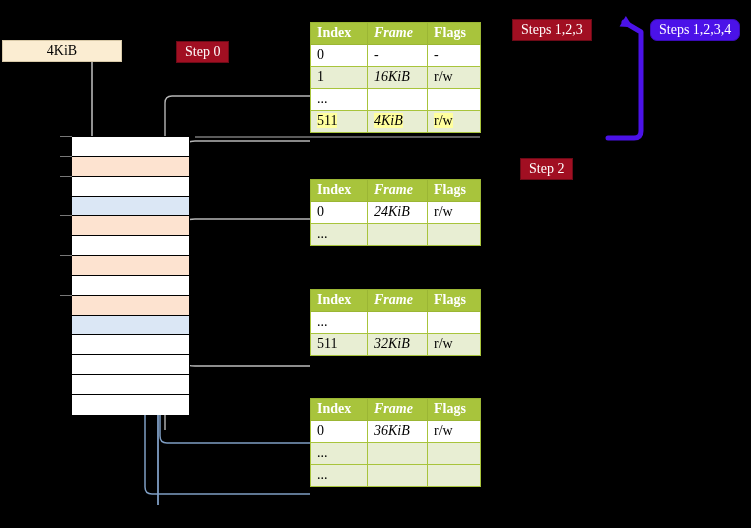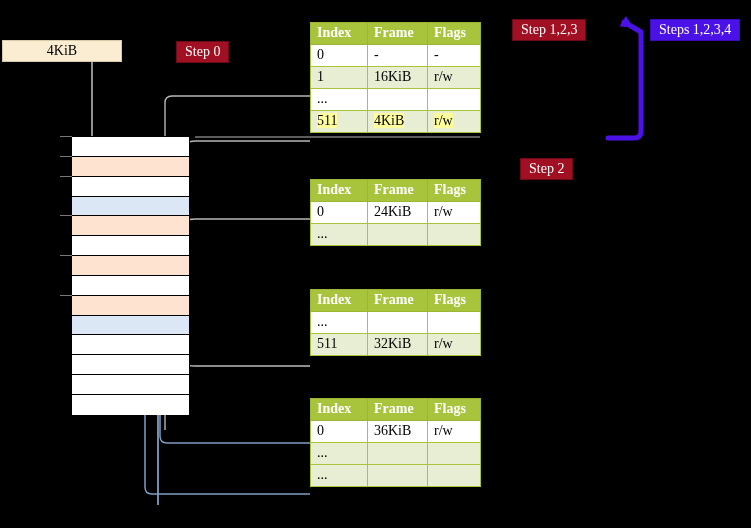--- a/index.html
+++ b/index.html
@@ -30,21 +30,21 @@
 
   
   .ptable{position:absolute;left:310px;border-collapse:collapse;
           font-family:"Liberation Serif",serif;font-size:14px;background:#fff;}
   .ptable td,.ptable th{border:1px solid #a8c43c;padding:2px 6px 3px 6px;
           text-align:left;height:19px;box-sizing:border-box;vertical-align:middle;}
   .ptable th{background:#a8c43c;color:#fff;font-weight:bold;border-color:#9bb634;}
   .ptable td{color:#000;}
   .ptable tr.alt td{background:#e8eed3;}
   .ptable .c-index{width:57px;margin-top:37px;}
-  .ptable .c-frame{width:60px;}
+  .ptable .c-frame{width:60px;font-style:italic;}
   .ptable .c-flags{width:53px;}
   .hl{background:#ffff9e;}
 
   
   svg.wires{position:absolute;left:0;top:0;width:751px;height:528px;
             pointer-events:none;overflow:visible;}
 </style>
 </head>
 <body>
 
@@ -86,23 +86,23 @@
 
     <path d="M310,494 L152,494 Q145,494 145,487 L145,414" fill="none" stroke="#7f9ec4" stroke-width="1.5"></path>
 
     <path d="M608,138 L634,138 Q641,138 641,131 L641,32 L624,22" fill="none" stroke="#4b12e8" stroke-width="5" stroke-linecap="round" stroke-linejoin="round" marker-end="url(#ah-purple)"></path>
   </svg>
 
   <div class="kib-label">4KiB</div>
 
   <div class="badge badge-red" style="left:176px;top:41px;">Step 0</div>
 
-  <div class="badge badge-red" style="left:512px;top:19px;">Step 1,2,3</div>
-
-  <div class="badge badge-blue" style="left:650px;top:19px;">Steps 1,2,3,4</div>
+  <div class="badge badge-red" style="left:512px;top:19px;">Steps 1,2,3</div>
+
+  <div class="badge badge-blue" style="left:650px;top:19px;border-radius:7px;">Steps 1,2,3,4</div>
 
   <div class="badge badge-red" style="left:520px;top:158px;">Step 2</div>
 
   <div class="memcol" id="memory-column">
       <div class="memrow">
         <span class="memtick"></span>
       </div>
       <div class="memrow orange">
         <span class="memtick"></span>
       </div>

